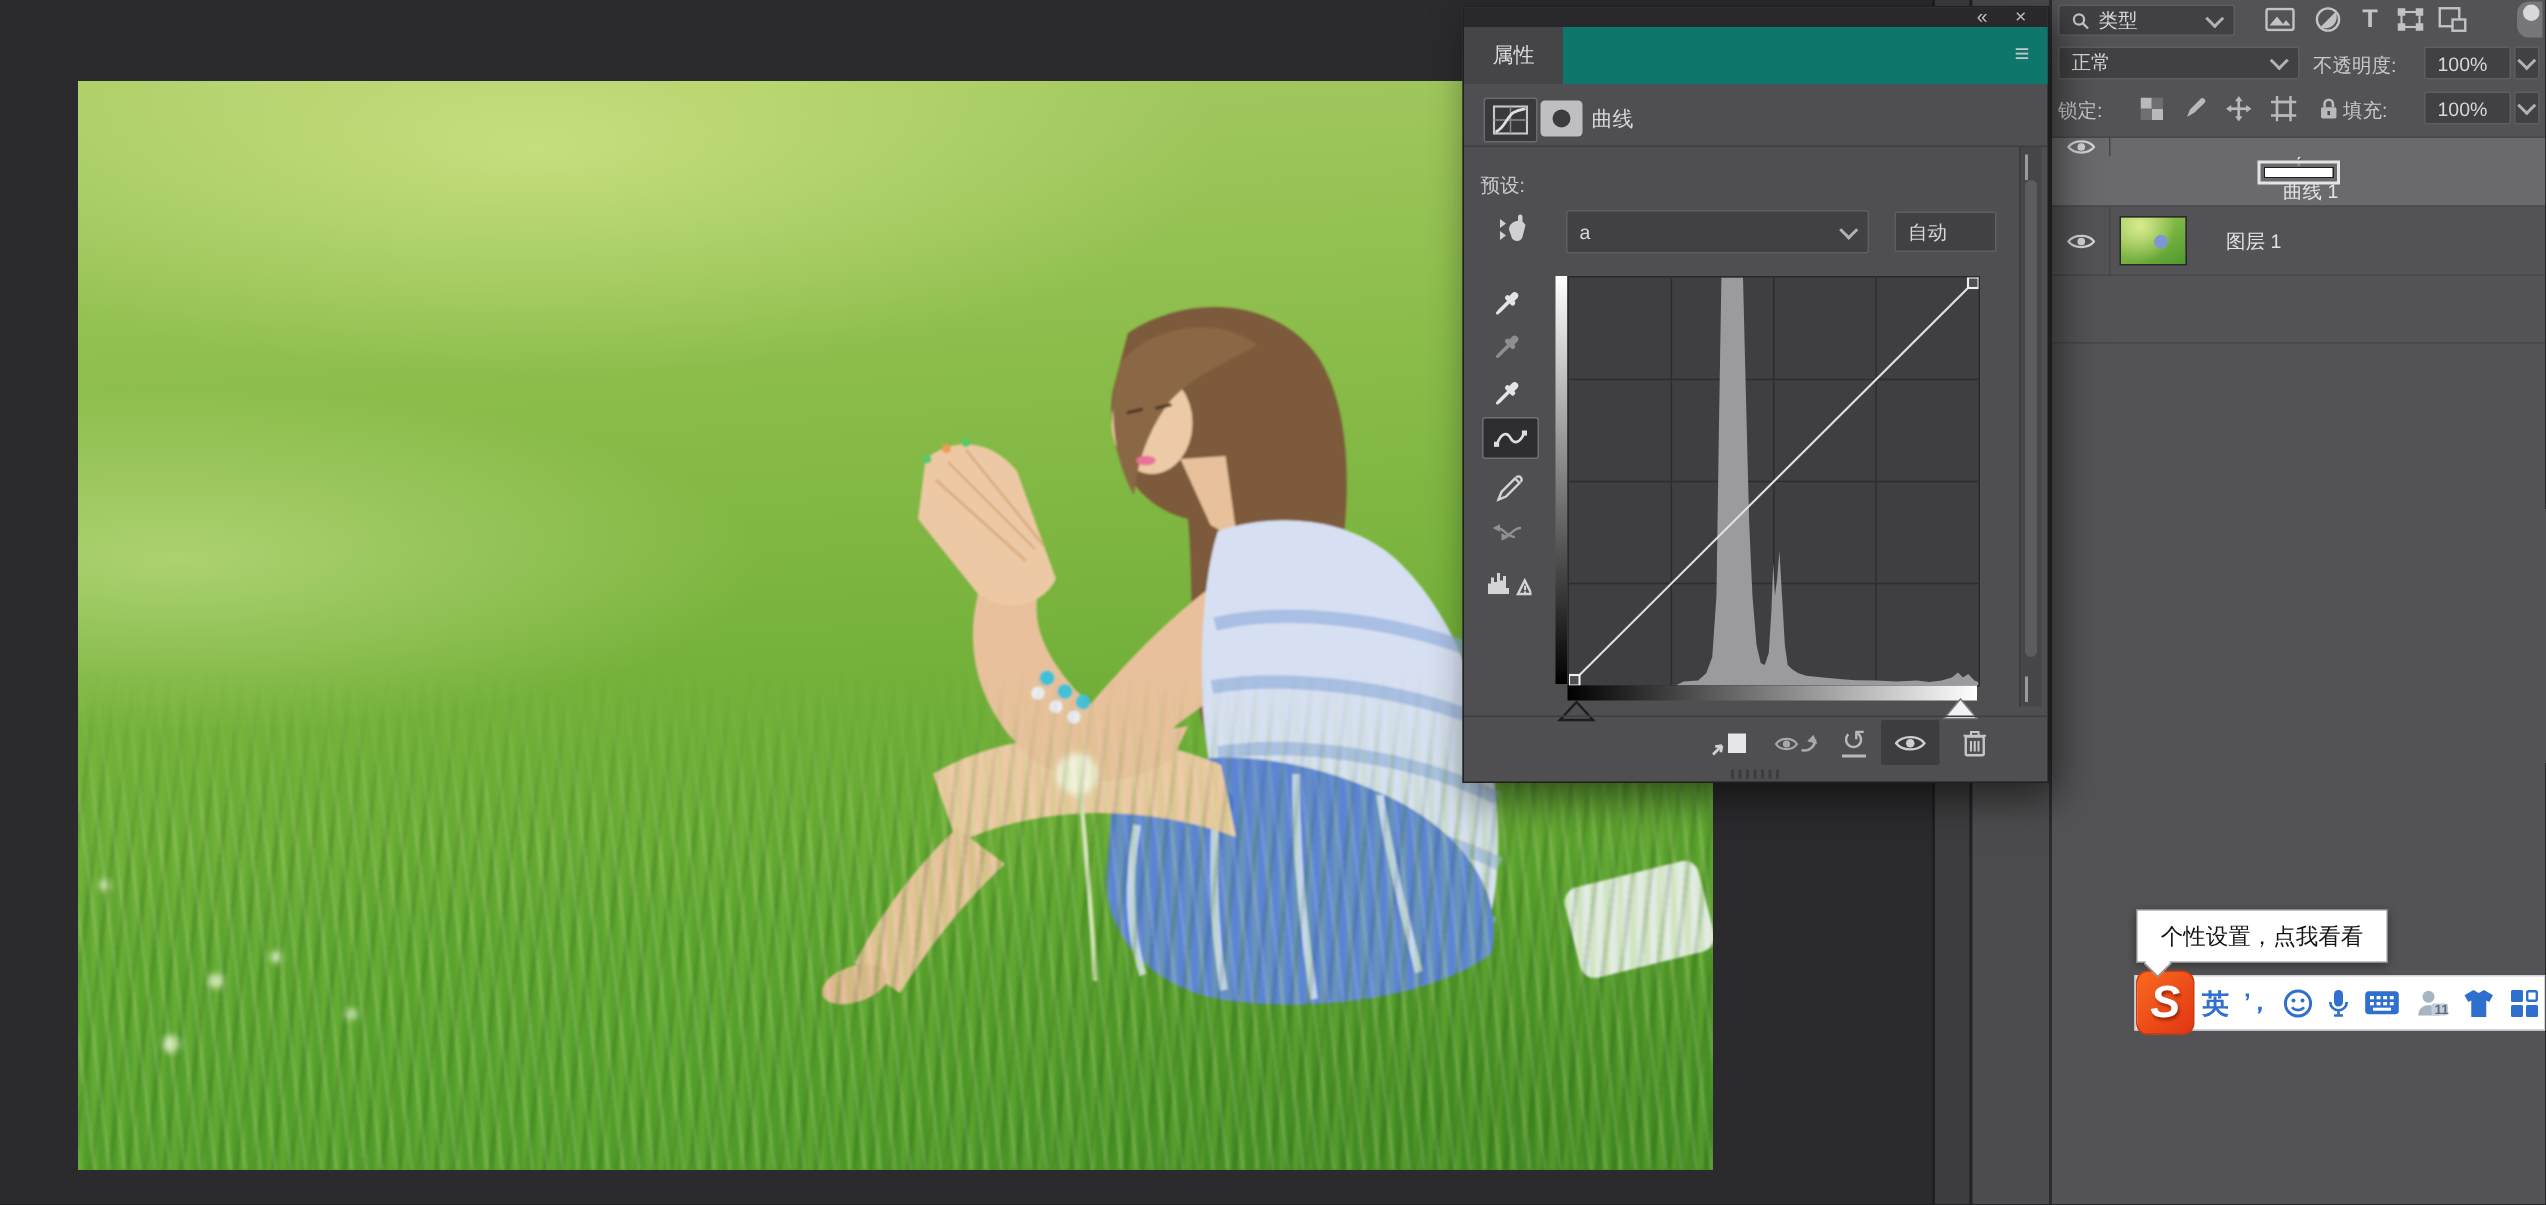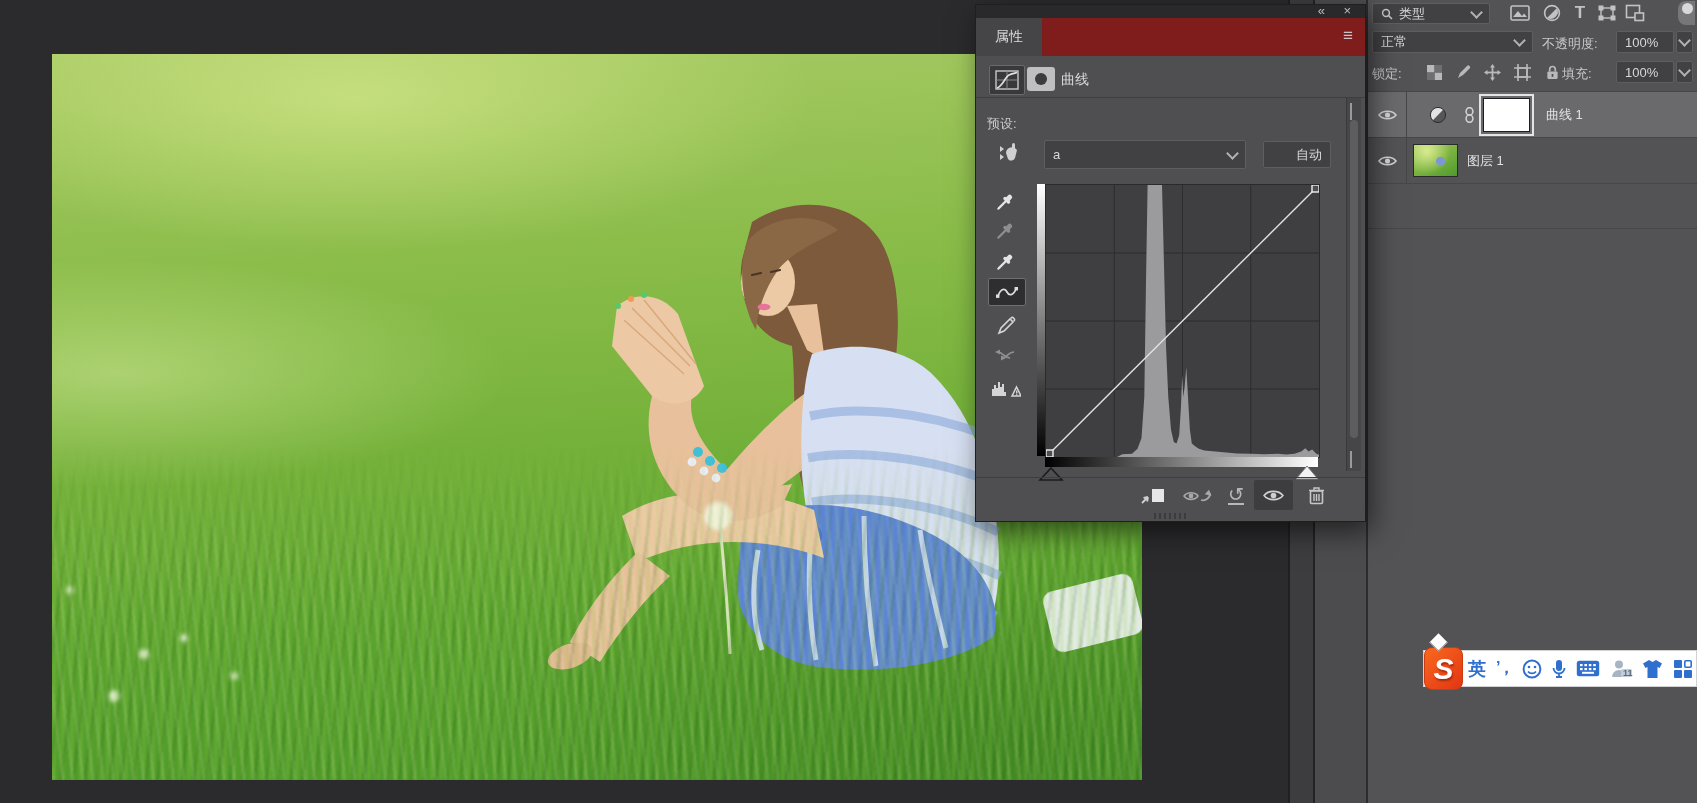--- a/index.html
+++ b/index.html
@@ -37,49 +37,49 @@
       display:flex;align-items:center;padding:0 8px;box-sizing:border-box;}
   .chev{width:7px;height:7px;border-right:2px solid #b2b2b4;border-bottom:2px solid #b2b2b4;
         transform:rotate(45deg);margin-top:-3px;}
   .lbl{color:#c9c9cb;}
   .icobtn{display:flex;align-items:center;justify-content:center;}
 
   
   .props{left:975px;top:4px;width:391px;height:518px;background:#4f4f51;
          border:1px solid #1f1f21;box-sizing:border-box;box-shadow:6px 10px 26px rgba(0,0,0,.55);}
   .props-header{left:0;top:0;width:100%;height:13px;background:#29292b;}
-  .props-tabbar{left:0;top:13px;width:100%;height:38px;background:#7f1d1d;}
+  .props-tabbar{left:0;top:13px;width:100%;height:38px;background:#0f766e;}
   .props-tab{left:0;top:0;width:66px;height:38px;background:#454547;color:#dadadc;
              display:flex;align-items:center;justify-content:center;font-size:14px;}
   .props-body-sep{background:#3e3e40;height:1px;}
   .grid-svg{background:#3f3f41;border:1px solid #2a2a2c;box-sizing:content-box;}
   .vgrad{background:linear-gradient(#ffffff,#000000);}
   .hgrad{background:linear-gradient(90deg,#000000,#ffffff);}
   .tool{width:36px;height:26px;display:flex;align-items:center;justify-content:center;}
   .tool.sel{background:#2e2e30;border:1px solid #707072;border-radius:2px;}
   .sb-track{background:#464648;border-left:1px solid #3a3a3c;}
   .sb-thumb{background:#5d5d5f;border-radius:4px;}
   .footer-box{background:#3d3d3f;border-radius:2px;}
   .grip{display:flex;gap:3px;}
   .grip i{width:2px;height:6px;background:#3c3c3e;display:block;}
 
   
   .lp-row-sep{background:#47474a;height:1px;}
   .layer-row{left:0;width:329px;display:flex;align-items:center;}
-  .layer-row.sel{background:#6a6a6c;}
+  .layer-row.sel{background:#6a6a6c;flex-direction:column;}
   .eye-cell{width:38px;align-self:stretch;border-right:1px solid #464648;
             display:flex;align-items:center;justify-content:center;}
   .thumb{width:45px;height:33px;border:1px solid #2a2a2c;box-sizing:border-box;
     background:
       radial-gradient(circle at 62% 52%, #7d97d2 0 14%, transparent 15%),
       radial-gradient(circle at 30% 20%, rgba(235,245,160,.8), transparent 60%),
       linear-gradient(150deg,#a0cc5c 0%,#7db441 48%,#4f9a2e 100%);}
   .mask-thumb{width:45px;height:32px;background:#ffffff;border:1px solid #1e1e20;
               outline:2px solid #e4e4e6;outline-offset:2px;}
-  .layer-name{color:#e2e2e4;font-size:13px;margin-left:9px;}
+  .layer-name{color:#e2e2e4;font-size:13px;margin-left:26px;}
 
   
   .tooltip{left:1424px;top:606px;width:166px;height:34px;background:#ffffff;border:1px solid #8a8a8c;
            color:#141414;font-size:15px;display:flex;align-items:center;justify-content:center;
            box-shadow:0 2px 6px rgba(0,0,0,.35);z-index:11;}
   .tooltip-tail{left:1432px;top:636px;width:12px;height:12px;background:#ffffff;
                 border-left:1px solid #8a8a8c;border-bottom:1px solid #8a8a8c;
                 transform:rotate(-45deg);z-index:12;}
   .ime-bar{left:1423px;top:650px;width:274px;height:37px;background:#ffffff;border:1px solid #d2d2d4;
            box-sizing:border-box;display:flex;align-items:center;gap:10px;padding-left:44px;z-index:10;}
@@ -373,21 +373,21 @@
       <svg width="26" height="22" viewBox="0 0 26 22" fill="#d0d0d2">
         <path d="M6 4 L10 7 L6 10 Z M6 12 L10 15 L6 18 Z"></path>
         <path d="M12 11 a6 6 0 0 1 11-3 l-2 8 a4 4 0 0 1-7 1 Z"></path>
         <rect x="18" y="1" width="3" height="9" rx="1.5"></rect>
       </svg>
     </div>
     <div class="ab dd" style="left:68px;top:135px;width:202px;height:29px">
       <span>a</span>
       <span class="chev" style="margin-left:auto"></span>
     </div>
-    <div class="ab dd icobtn" style="left:287px;top:136px;width:68px;height:27px;justify-content:flex-end">
+    <div class="ab dd icobtn" style="left:287px;top:136px;width:68px;height:27px;justify-content:flex-start">
       <span>自动</span>
     </div>
 
     <div class="ab tool" style="left:12px;top:183px;color:#e4e4e6">
       <svg width="18" height="18" viewBox="0 0 18 18">
           <use href="#sym-dropper"></use>
         </svg>
       </div>
     <div class="ab tool" style="left:12px;top:212px;color:#8e8e90">
       <svg width="18" height="18" viewBox="0 0 18 18">
@@ -492,20 +492,23 @@
       <i></i>
         <i></i>
         <i></i>
         <i></i>
         <i></i>
         <i></i>
         <i></i>
     </div>
   </div>
 
+  <div class="ab tooltip">
+    <span>个性设置，点我看看</span>
+  </div>
   <div class="ab tooltip-tail"></div>
 
   <div class="ab ime-bar">
     <span class="blue" style="font-weight:bold;font-size:18px">英</span>
     <span class="blue" style="font-weight:bold;font-size:16px;letter-spacing:-2px">’，</span>
     <svg width="20" height="20" viewBox="0 0 20 20">
       <circle cx="10" cy="10" r="8.4" fill="none" stroke="#2f6fce" stroke-width="2"></circle>
       <circle cx="7" cy="8" r="1.3" fill="#2f6fce"></circle>
         <circle cx="13" cy="8" r="1.3" fill="#2f6fce"></circle>
       <path d="M6 12.5 C8 15 12 15 14 12.5" stroke="#2f6fce" stroke-width="1.8" fill="none"></path>

